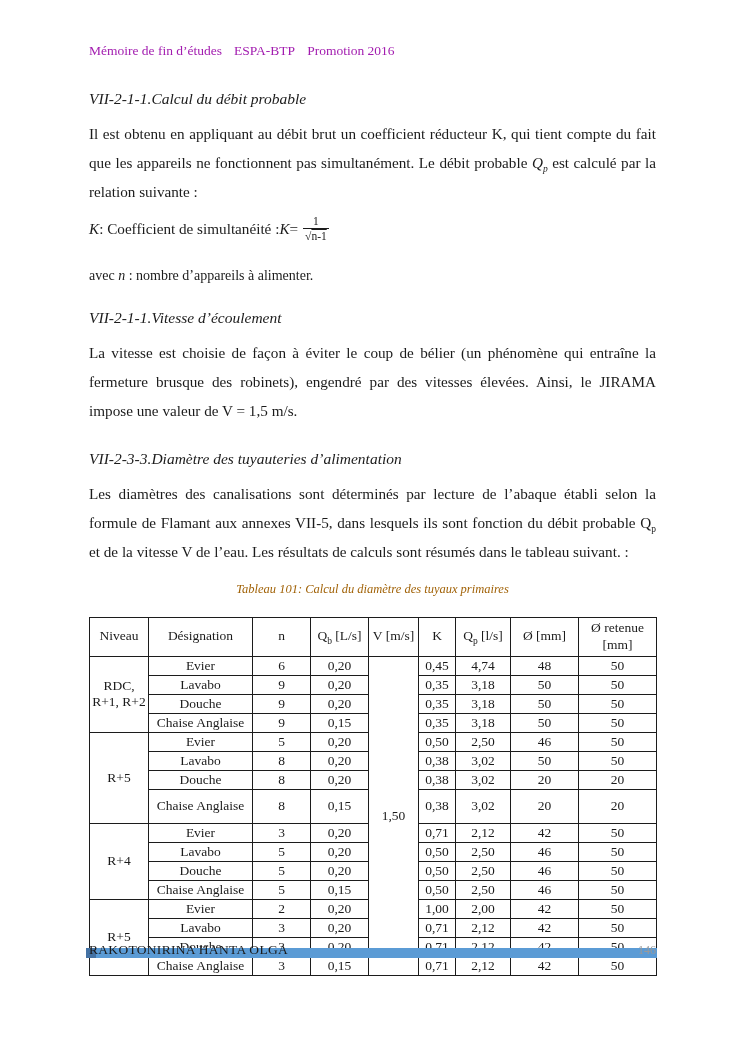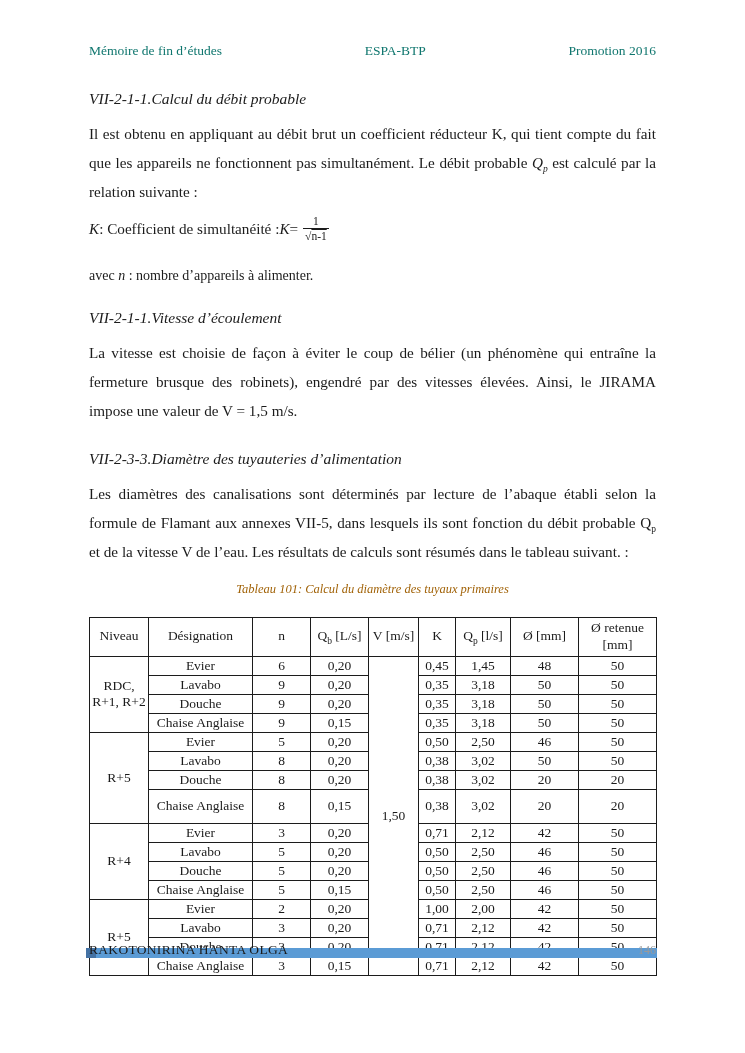--- a/index.html
+++ b/index.html
@@ -1,21 +1,21 @@
 <!DOCTYPE html>
 <html><head>
 <meta charset="utf-8">
 <style>
   html,body{margin:0;padding:0;background:#ffffff;}
   .page{position:relative;width:745px;height:1053px;background:#ffffff;overflow:hidden;
         font-family:"Liberation Serif","DejaVu Serif",serif;color:#1b1b1b;}
   .content{position:absolute;left:89px;width:567px;top:43px;}
 
-  .doc-header{display:flex;justify-content:space-between;align-items:baseline;
-              font-size:13.5px;color:#0f766e;margin-bottom:31px;}
+  .doc-header{display:flex;align-items:baseline;
+              font-size:13.5px;color:#a21caf;margin-bottom:31px;gap:12px;}
 
   .sec-heading{font-style:italic;font-size:15.5px;margin:0 0 11px 0;font-weight:normal;}
   .para{font-size:15.2px;line-height:29px;text-align:justify;margin:0;}
   .var{font-style:italic;}
   sub{font-size:9.5px;line-height:0;}
 
   .formula{ text-align:center;font-size:15.5px;margin:8px 0 12px 0;font-style:italic;}
   .k-line{font-size:15.2px;margin:8px 0 0 0;display:flex;align-items:center;}
   .frac{display:inline-flex;flex-direction:column;align-items:center;
         font-size:11.5px;line-height:1.25;margin-left:5px;vertical-align:middle;}
@@ -106,21 +106,21 @@
           </tr>
         </thead>
       <tbody>
           <tr>
             <td rowspan="4">RDC, R+1, R+2</td>
             <td>Evier</td>
             <td>6</td>
             <td>0,20</td>
             <td rowspan="16">1,50</td>
             <td>0,45</td>
-            <td>1,45</td>
+            <td>4,74</td>
             <td>48</td>
             <td>50</td>
           </tr>
           <tr>
             <td>Lavabo</td>
             <td>9</td>
             <td>0,20</td>
             <td>0,35</td>
             <td>3,18</td>
             <td>50</td>

